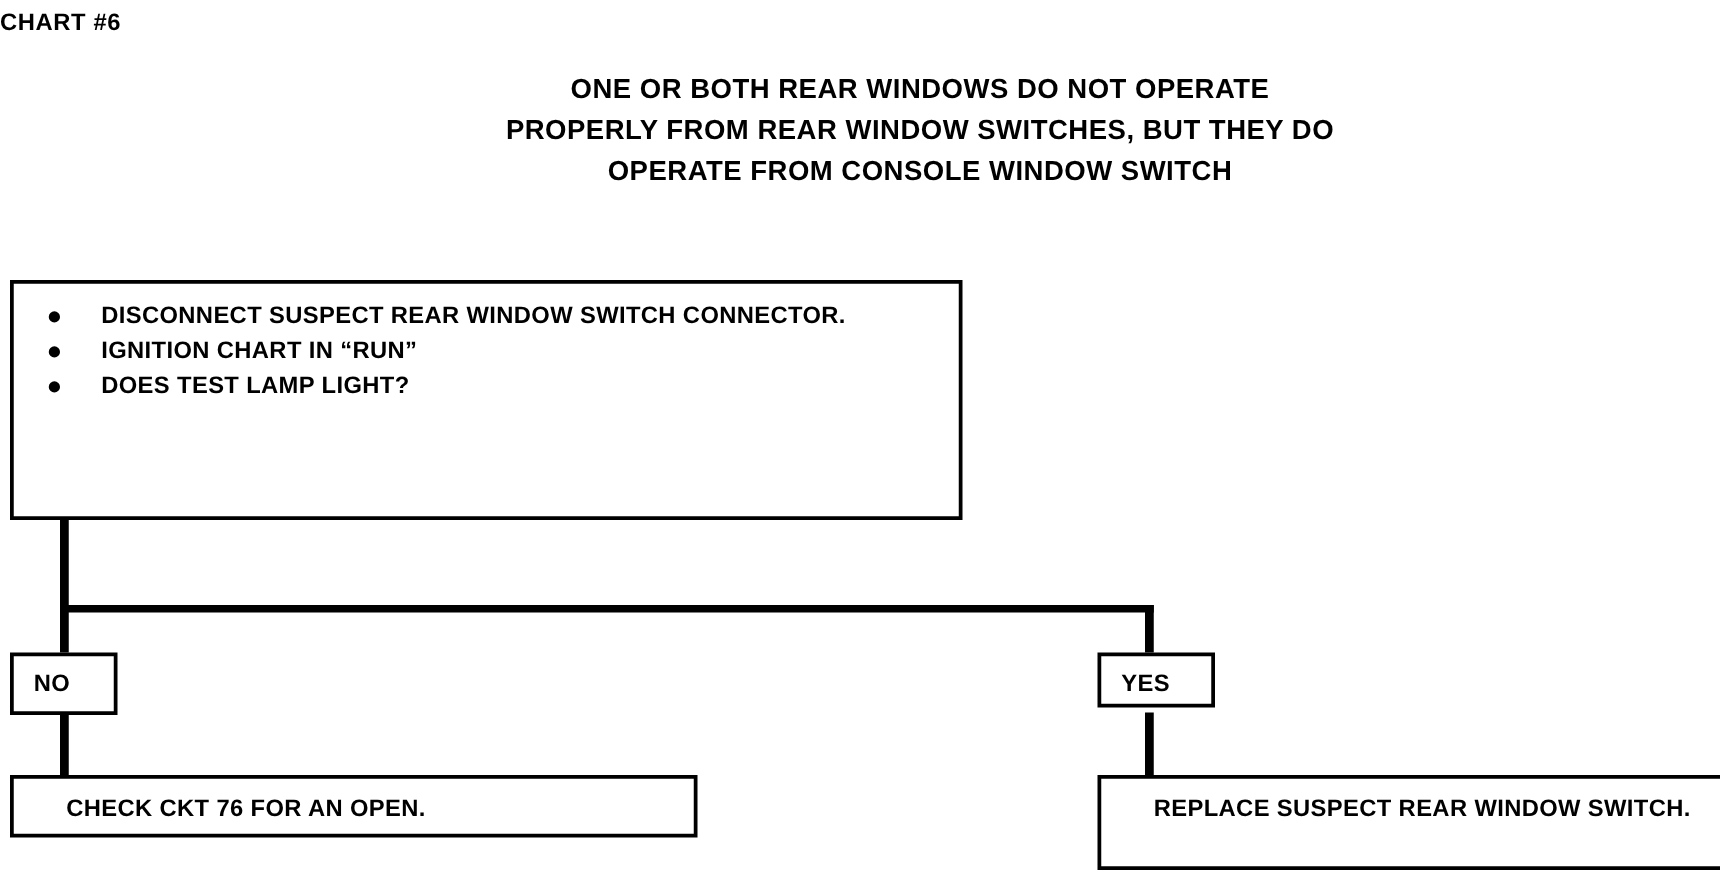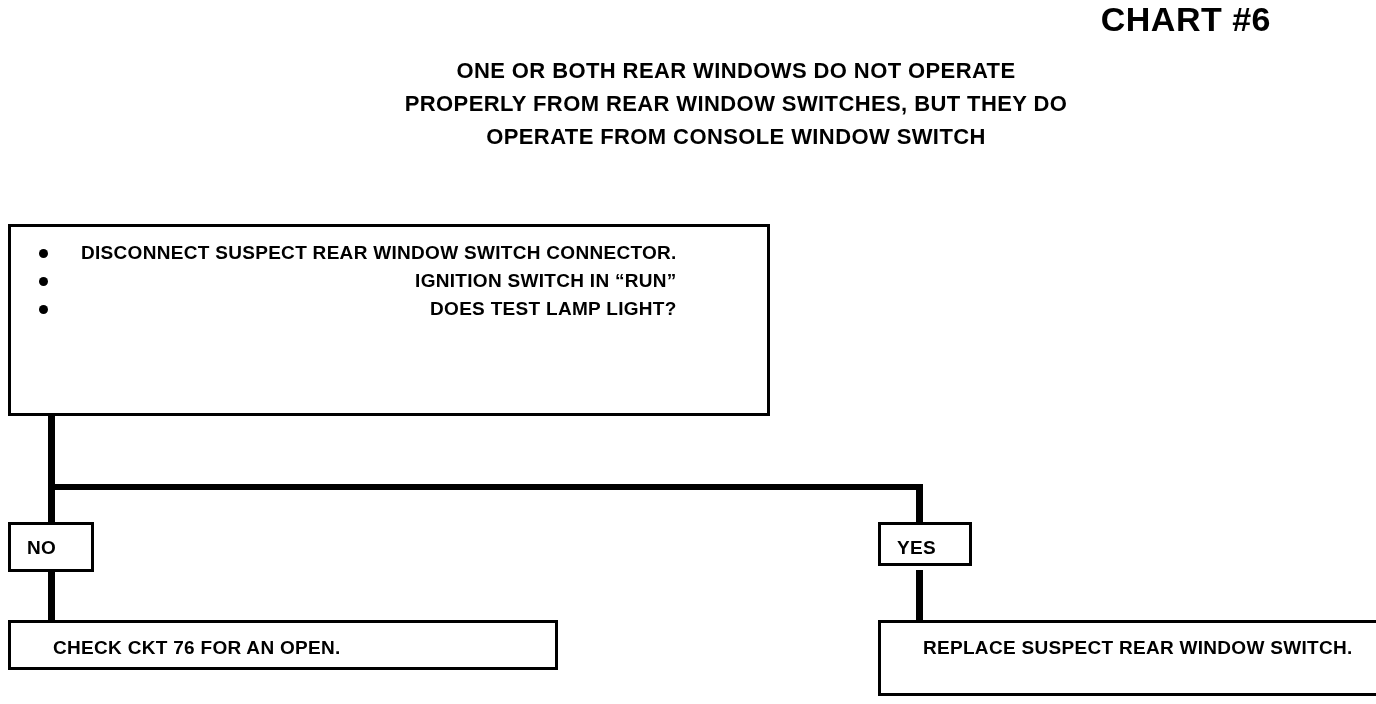--- a/index.html
+++ b/index.html
@@ -18,22 +18,22 @@
     background: #ffffff;
     overflow: hidden;
   }
 
   
   .chart-title {
     position: absolute;
     left: 0;
     top: 4px;
     width: 1271px;
-    text-align: right;
-    font-size: 34px;
+    text-align: left;
+    font-size: 19px;
     font-weight: bold;
     letter-spacing: 0.5px;
     line-height: 30px;
     white-space: nowrap;
   }
   .chart-subtitle {
     position: absolute;
     left: 0;
     top: 54px;
     width: 1472px;
@@ -60,21 +60,20 @@
     width: 762px;
     height: 192px;
   }
   .bullet-list {
     position: absolute;
     left: 22px;
     top: 12px;
     margin: 0;
     padding: 0;
     list-style: none;
-    text-align: right;
   }
   .bullet-list li {
     position: relative;
     padding-left: 48px;
     font-size: 19px;
     font-weight: bold;
     line-height: 28px;
     letter-spacing: 0.3px;
     max-width: 670px;
   }
@@ -163,21 +162,21 @@
   </div>
 
   <div class="box" id="test-box">
     <ul class="bullet-list">
       <li>
         <span class="bullet-dot"></span>
         <span>DISCONNECT SUSPECT REAR WINDOW SWITCH CONNECTOR.</span>
       </li>
       <li>
         <span class="bullet-dot"></span>
-        <span>IGNITION SWITCH IN “RUN”</span>
+        <span>IGNITION CHART IN “RUN”</span>
       </li>
       <li>
         <span class="bullet-dot"></span>
         <span>DOES TEST LAMP LIGHT?</span>
       </li>
     </ul>
   </div>
 
   <div class="conn" id="conn-stem-down"></div>
   <div class="conn" id="conn-horizontal"></div>

